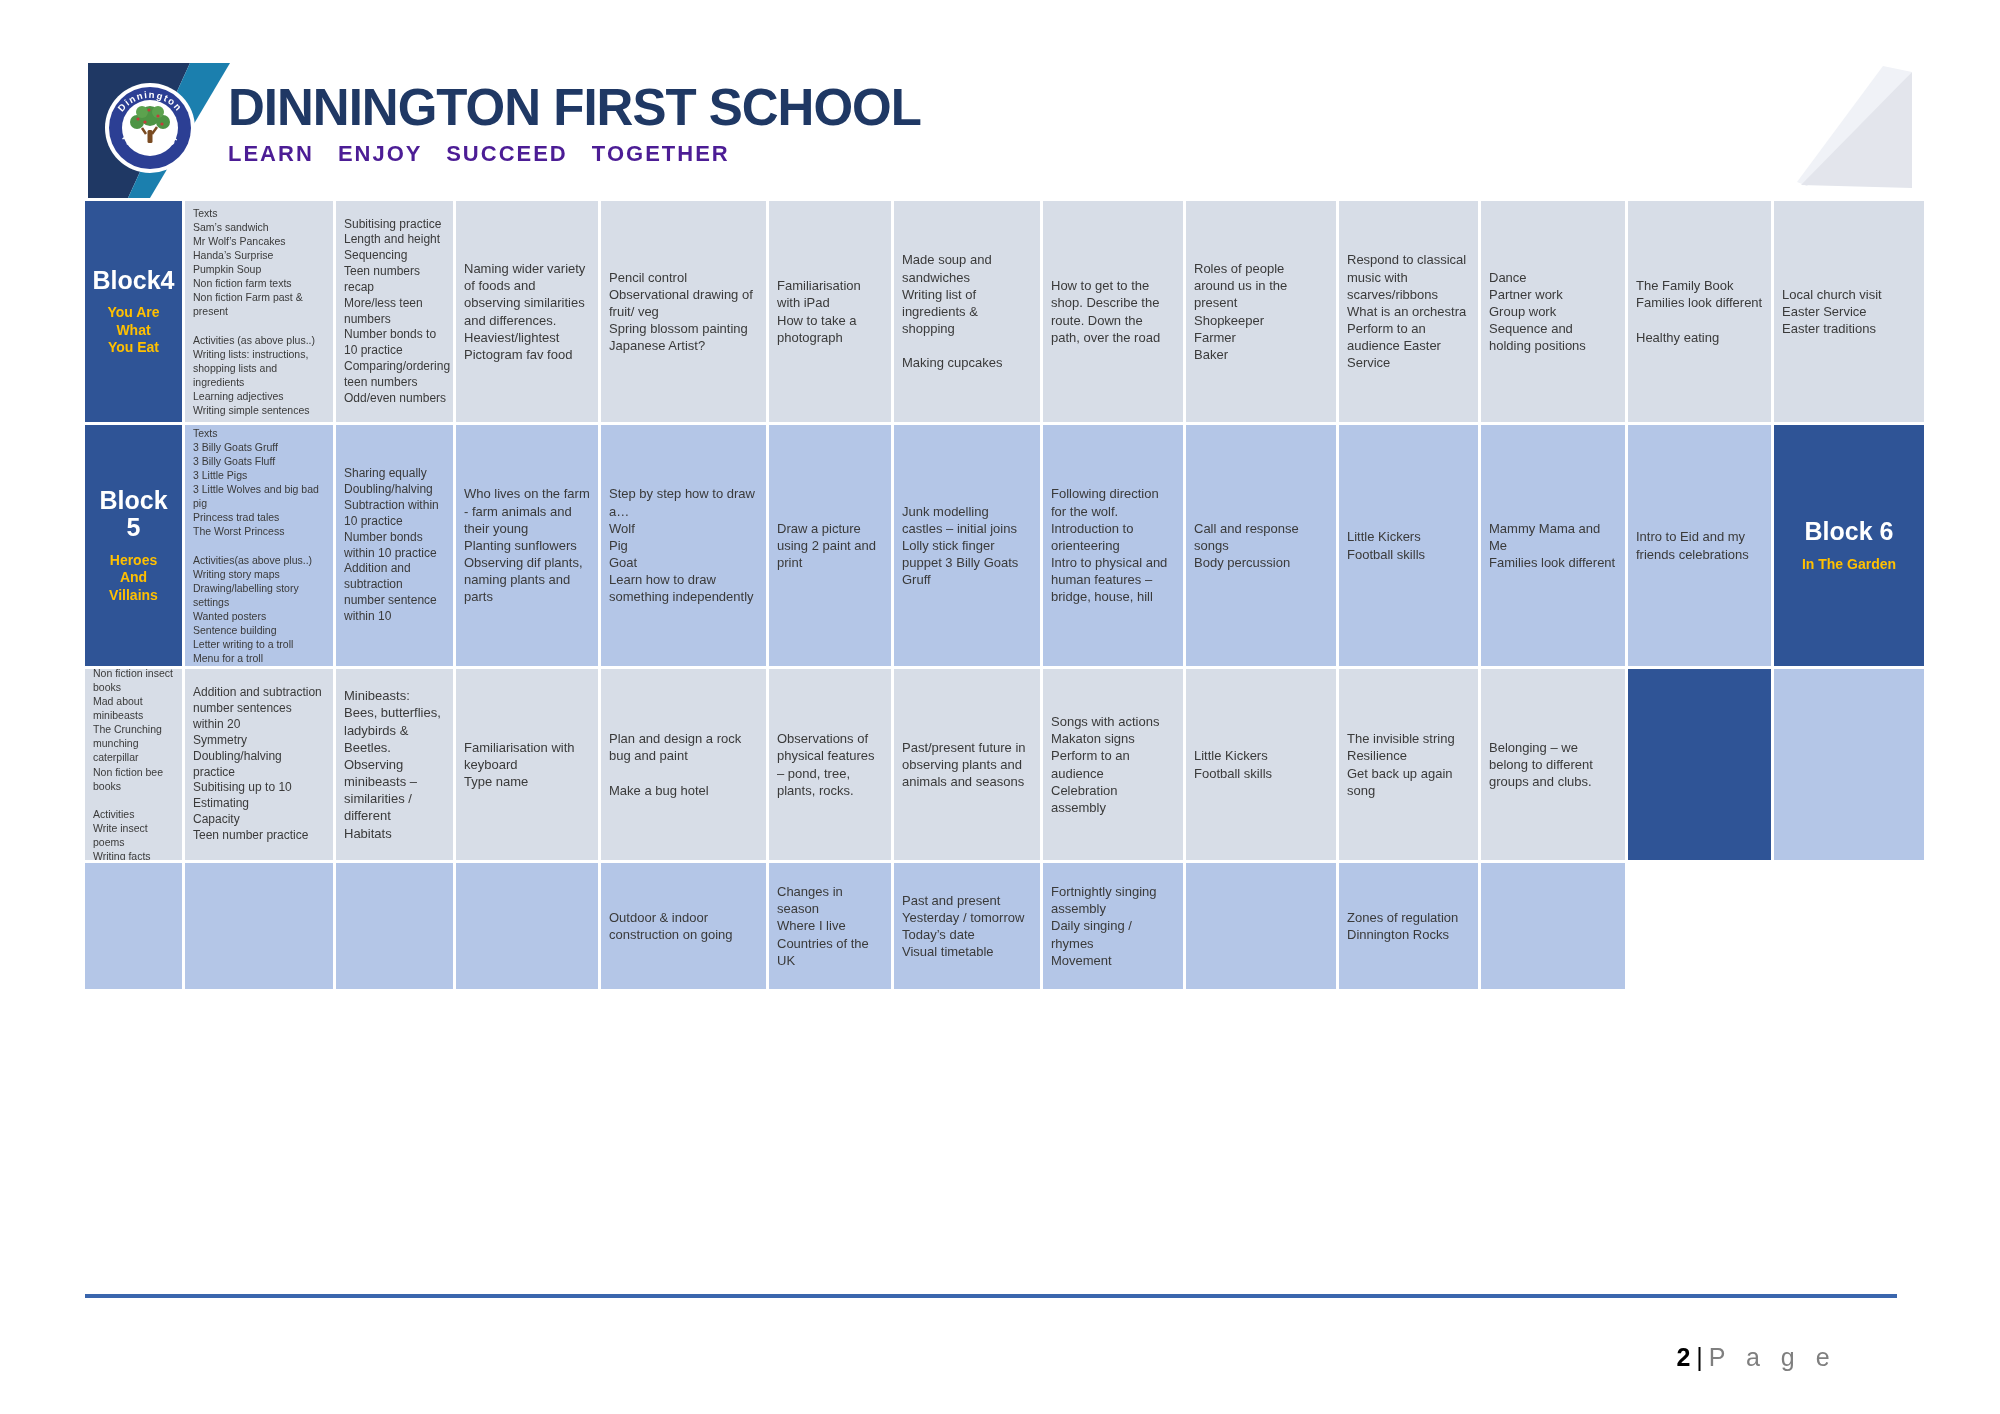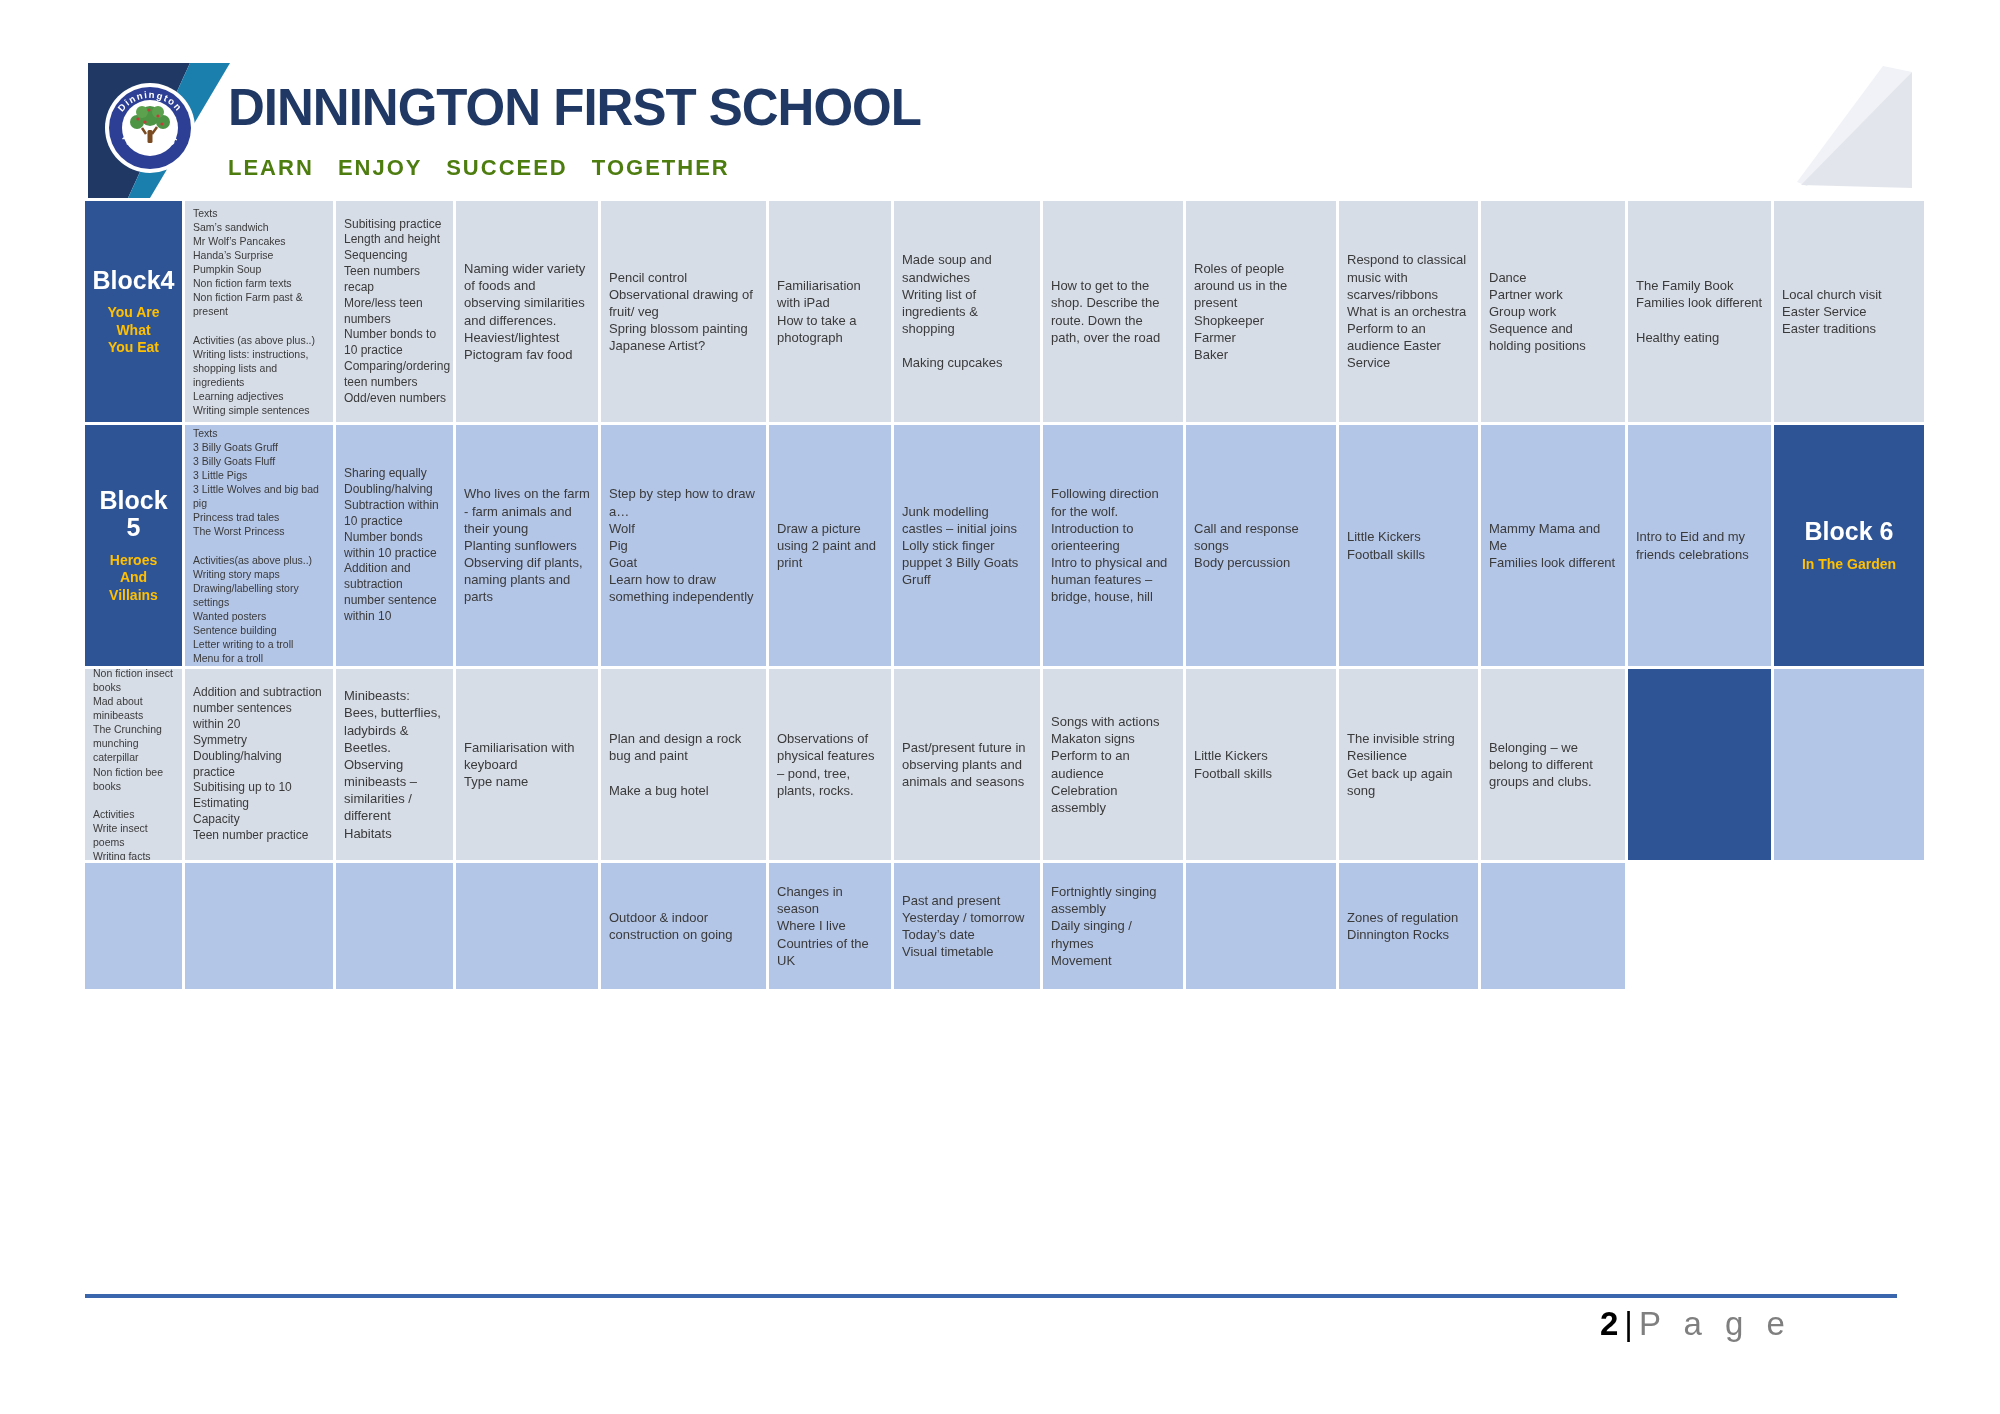--- a/index.html
+++ b/index.html
@@ -4,21 +4,21 @@
 <style>
   html,body{margin:0;padding:0;background:#fff;}
   .page{position:relative;width:2000px;height:1414px;background:#ffffff;overflow:hidden;
         font-family:"Liberation Sans","DejaVu Sans",sans-serif;color:#333;}
 
   
   .logo-banner{position:absolute;left:88px;top:56px;width:160px;height:142px;}
   .title-wrap{position:absolute;left:228px;top:78px;}
   .school-name{margin:0;font-size:51px;font-weight:700;letter-spacing:-1px;color:#1f3864;
                font-family:"Liberation Sans","DejaVu Sans",sans-serif;}
-  .tagline{margin-top:18px;font-size:22px;font-weight:700;color:#4d7c0f;
+  .tagline{margin-top:4px;font-size:22px;font-weight:700;color:#4c1d95;
            letter-spacing:2px;word-spacing:16px;}
   .corner-decoration{position:absolute;left:1793px;top:58px;width:122px;height:132px;}
 
   
   .curriculum-table{position:absolute;left:85px;top:201px;display:grid;
     grid-template-columns:97px 148px 117px 142px 165px 122px 146px 140px 150px 139px 144px 143px 150px;
     grid-template-rows:221px 241px 191px 126px;
     gap:3px;background:#ffffff;}
   .cell{overflow:hidden;display:flex;align-items:center;padding:4px 8px;
         font-size:13px;line-height:1.32;white-space:pre-line;box-sizing:border-box;color:#3a3a3a;}
@@ -26,21 +26,21 @@
   .cell.dark{background:#b4c6e7;}
   .cell.texts{font-size:10.5px;line-height:1.34;}
   .cell.maths{font-size:12px;}
   .cell.block{background:#2f5496;flex-direction:column;justify-content:center;
               text-align:center;padding:4px 22px;}
   .block-title{color:#ffffff;font-weight:700;font-size:25px;line-height:1.1;}
   .block-subtitle{color:#ffc000;font-weight:700;font-size:14px;line-height:1.25;margin-top:10px;}
 
   
   .footer-line{position:absolute;left:85px;top:1294px;width:1812px;height:4px;background:#3a66ad;}
-  .page-num{position:absolute;top:1305px;left:1600px;width:313px;text-align:left;font-size:33px;}
+  .page-num{position:absolute;top:1343px;left:1600px;width:313px;text-align:center;font-size:25px;}
   .page-num .num{font-weight:700;color:#000;}
   .page-num .bar{color:#000;font-weight:400;margin:0 6px;}
   .page-num .pg{color:#7f7f7f;letter-spacing:7px;}
 </style>
 </head>
 <body>
 
 <div class="page">
 
   <div>

